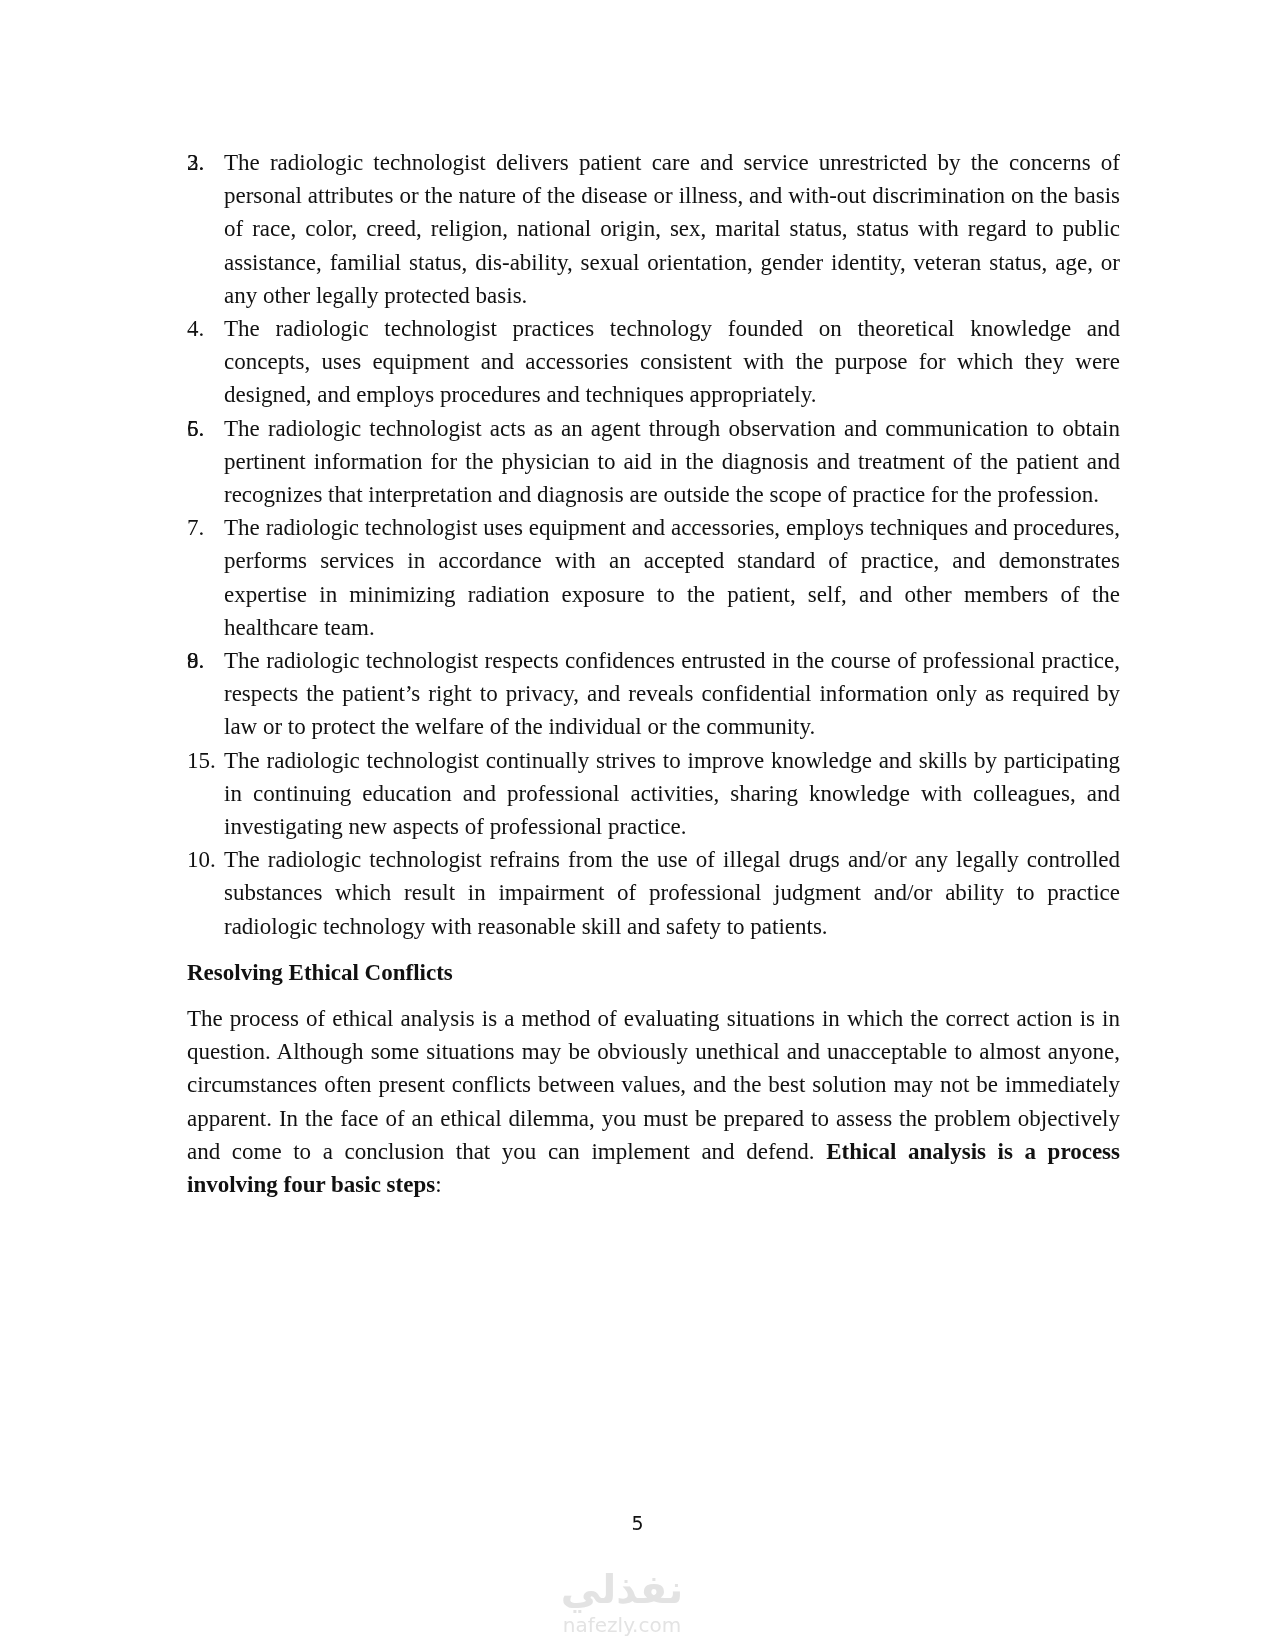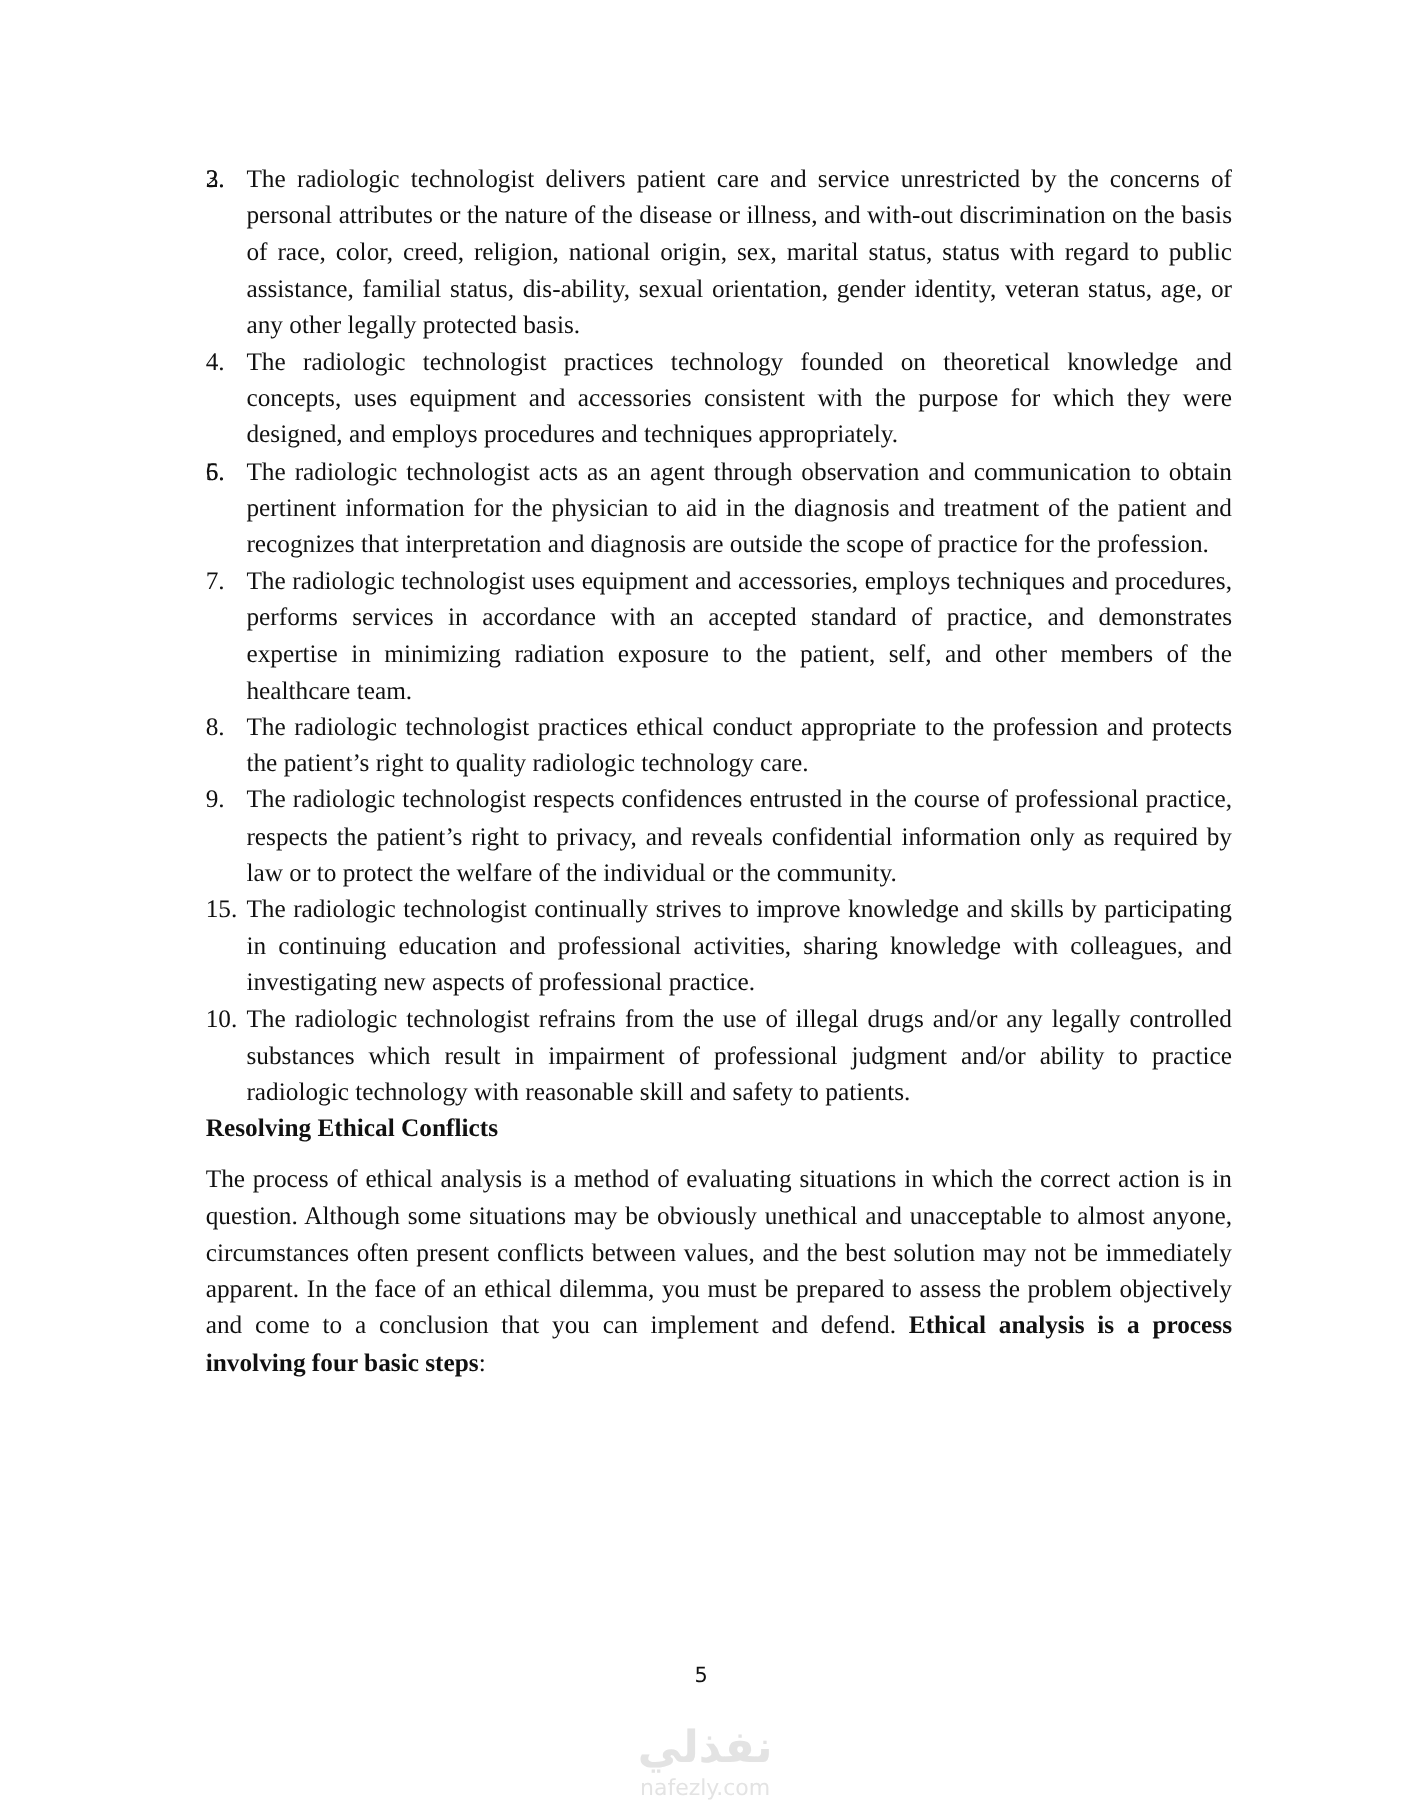--- a/index.html
+++ b/index.html
@@ -4,46 +4,46 @@
   <style>
     html, body { margin: 0; padding: 0; background: #ffffff; }
     body { width: 1275px; height: 1650px; position: relative; overflow: hidden; }
     .page {
       position: absolute; left: 187px; top: 146px; width: 933px;
       font-family: "Liberation Serif", serif; font-size: 23px; line-height: 33.2px; color: #111;
     }
     ol.items { list-style: none; margin: 0; padding: 0; }
     ol.items li { position: relative; padding-left: 37px; text-align: justify; }
     ol.items li .num { position: absolute; left: 0; top: 0; }
-    .heading { font-weight: bold; margin-bottom: 13px; }
+    .heading { font-weight: bold; margin-top: 13px; margin-bottom: 13px; }
     .para { text-align: justify; }
     .bold-lead { font-weight: bold; }
     .page-number {
       position: absolute; top: 1512px; left: 0; width: 1275px; text-align: center;
       font-family: "DejaVu Sans", sans-serif; font-size: 19px; color: #111;
     }
     .watermark {
-      position: absolute; top: 1565px; left: 541px; width: 200px; text-align: center;
+      position: absolute; top: 1565px; left: 522px; width: 200px; text-align: center;
       color: #e3e3e3; font-family: "DejaVu Sans", sans-serif;
     }
     .wm-arabic { font-size: 40px; font-weight: bold; line-height: 48px; }
     .wm-latin { font-size: 20px; line-height: 24px; }
   </style>
 </head>
 <body>
 
 <div class="page">
   <ol class="items">
     <li><span class="num">2.</span></li>
     <li><span class="num">3.</span><span>The radiologic technologist delivers patient care and service unrestricted by the concerns of personal attributes or the nature of the disease or illness, and with-out discrimination on the basis of race, color, creed, religion, national origin, sex, marital status, status with regard to public assistance, familial status, dis-ability, sexual orientation, gender identity, veteran status, age, or any other legally protected basis.</span></li>
     <li><span class="num">4.</span><span>The radiologic technologist practices technology founded on theoretical knowledge and concepts, uses equipment and accessories consistent with the purpose for which they were designed, and employs procedures and techniques appropriately.</span></li>
     <li><span class="num">5.</span></li>
     <li><span class="num">6.</span><span>The radiologic technologist acts as an agent through observation and communication to obtain pertinent information for the physician to aid in the diagnosis and treatment of the patient and recognizes that interpretation and diagnosis are outside the scope of practice for the profession.</span></li>
     <li><span class="num">7.</span><span>The radiologic technologist uses equipment and accessories, employs techniques and procedures, performs services in accordance with an accepted standard of practice, and demonstrates expertise in minimizing radiation exposure to the patient, self, and other members of the healthcare team.</span></li>
-    <li><span class="num">8.</span><span>The radiologic technologist practices ethical conduct appropriate to the profession and protects the patient’s right to quality radiologic technology care.</span></li>
+    <li><span class="num">8.</span></li>
     <li><span class="num">9.</span><span>The radiologic technologist respects confidences entrusted in the course of professional practice, respects the patient’s right to privacy, and reveals confidential information only as required by law or to protect the welfare of the individual or the community.</span></li>
     <li><span class="num">15.</span><span>The radiologic technologist continually strives to improve knowledge and skills by participating in continuing education and professional activities, sharing knowledge with colleagues, and investigating new aspects of professional practice.</span></li>
     <li><span class="num">10.</span><span>The radiologic technologist refrains from the use of illegal drugs and/or any legally controlled substances which result in impairment of professional judgment and/or ability to practice radiologic technology with reasonable skill and safety to patients.</span></li>
   </ol>
 
   <div class="heading">Resolving Ethical Conflicts</div>
 
   <div class="para">
     <span>The process of ethical analysis is a method of evaluating situations in which the correct action is in question. Although some situations may be obviously unethical and unacceptable to almost anyone, circumstances often present conflicts between values, and the best solution may not be immediately apparent. In the face of an ethical dilemma, you must be prepared to assess the problem objectively and come to a conclusion that you can implement and defend.</span>
     <span class="bold-lead">Ethical analysis is a process involving four basic steps</span><span>:</span>

